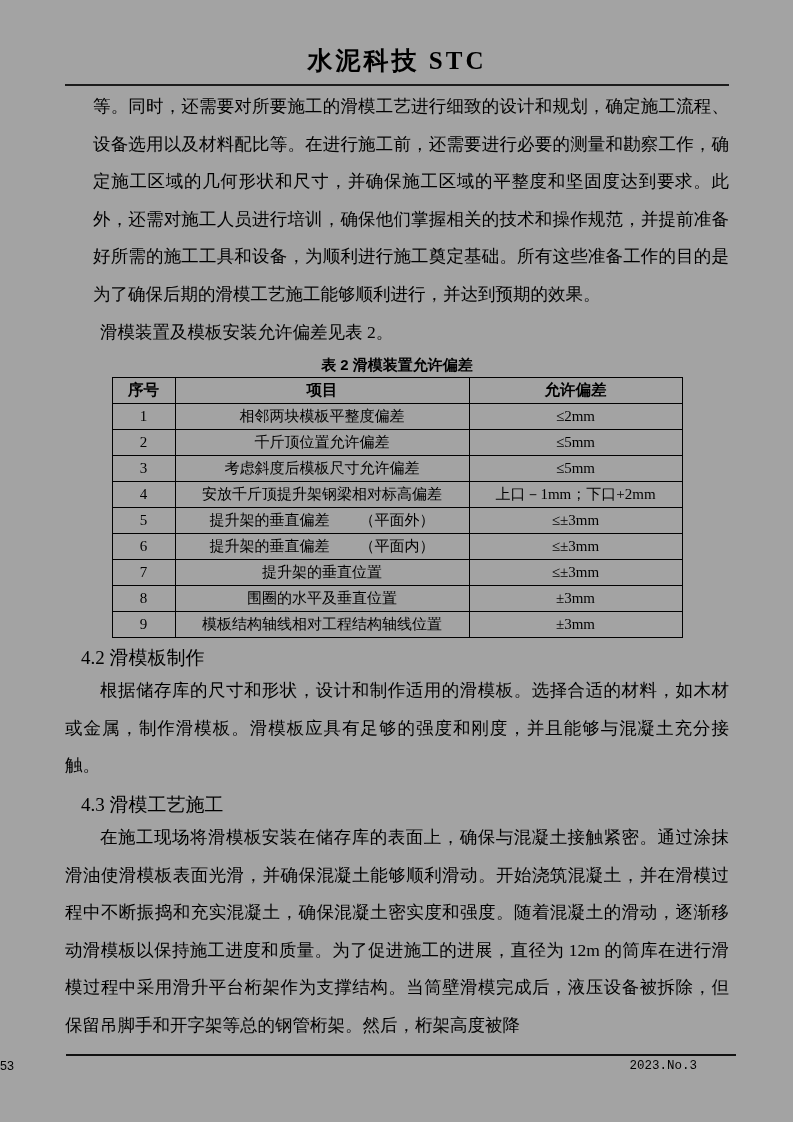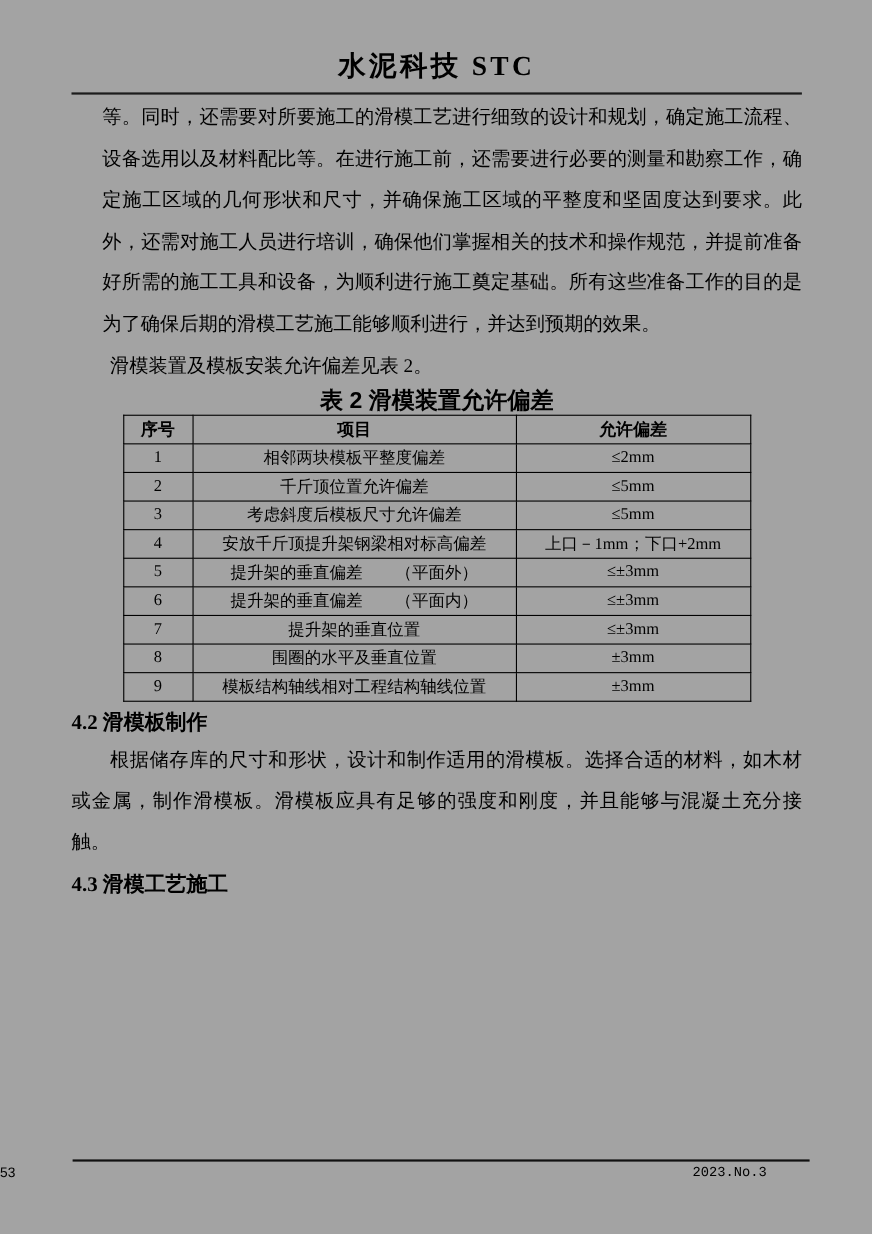--- a/index.html
+++ b/index.html
@@ -37,21 +37,21 @@
     margin: 0;
     font-size: 17.5px;
     line-height: 37.6px;
     text-align: justify;
     text-justify: inter-ideograph;
   }
   p.first { margin-top: 2px; margin-left: 28px; }
   p.indent { text-indent: 2em; }
   .table-caption {
     margin-top: 3px;
-    font-size: 21px;
+    font-size: 15px;
     line-height: 21px;
     font-weight: bold;
     text-align: center;
     font-family: "Liberation Sans", sans-serif;
   }
   table.dev-table {
     width: 570px;
     margin: 2px auto 0 auto;
     border-collapse: collapse;
     border: 1.5px solid #000;
@@ -68,24 +68,24 @@
     white-space: nowrap;
   }
   table.dev-table th {
     font-weight: bold;
     font-size: 15.5px;
   }
   col.c-no  { width: 63px; }
   col.c-item{ width: 294px; }
   col.c-dev { width: 213px; }
   h2.section-heading {
-    margin: 6px 0 0 0;
+    margin: 6px 0 0 16px;
     font-size: 19px;
     line-height: 28px;
-    font-weight: bold;
+    font-weight: normal;
     font-family: "Liberation Serif", serif;
   }
   .footer-rule {
     position: absolute;
     left: 66px;
     right: 57px;
     top: 1054px;
     border-top: 2px solid #111;
   }
   .footer-page-number {
@@ -178,19 +178,20 @@
           <td>模板结构轴线相对工程结构轴线位置</td>
           <td>±3mm</td>
         </tr>
       </tbody>
     </table>
 
     <h2 class="section-heading">4.2 滑模板制作</h2>
     <p class="body-text indent">根据储存库的尺寸和形状，设计和制作适用的滑模板。选择合适的材料，如木材或金属，制作滑模板。滑模板应具有足够的强度和刚度，并且能够与混凝土充分接触。</p>
 
     <h2 class="section-heading">4.3 滑模工艺施工</h2>
+    <p class="body-text indent">在施工现场将滑模板安装在储存库的表面上，确保与混凝土接触紧密。通过涂抹滑油使滑模板表面光滑，并确保混凝土能够顺利滑动。开始浇筑混凝土，并在滑模过程中不断振捣和充实混凝土，确保混凝土密实度和强度。随着混凝土的滑动，逐渐移动滑模板以保持施工进度和质量。为了促进施工的进展，直径为 12m 的筒库在进行滑模过程中采用滑升平台桁架作为支撑结构。当筒壁滑模完成后，液压设备被拆除，但保留吊脚手和开字架等总的钢管桁架。然后，桁架高度被降</p>
 
   </div>
 
   <div class="footer-rule"></div>
   <div class="footer-page-number">53</div>
   <div class="footer-issue">2023.No.3</div>
 </div>
 
 </body></html>

